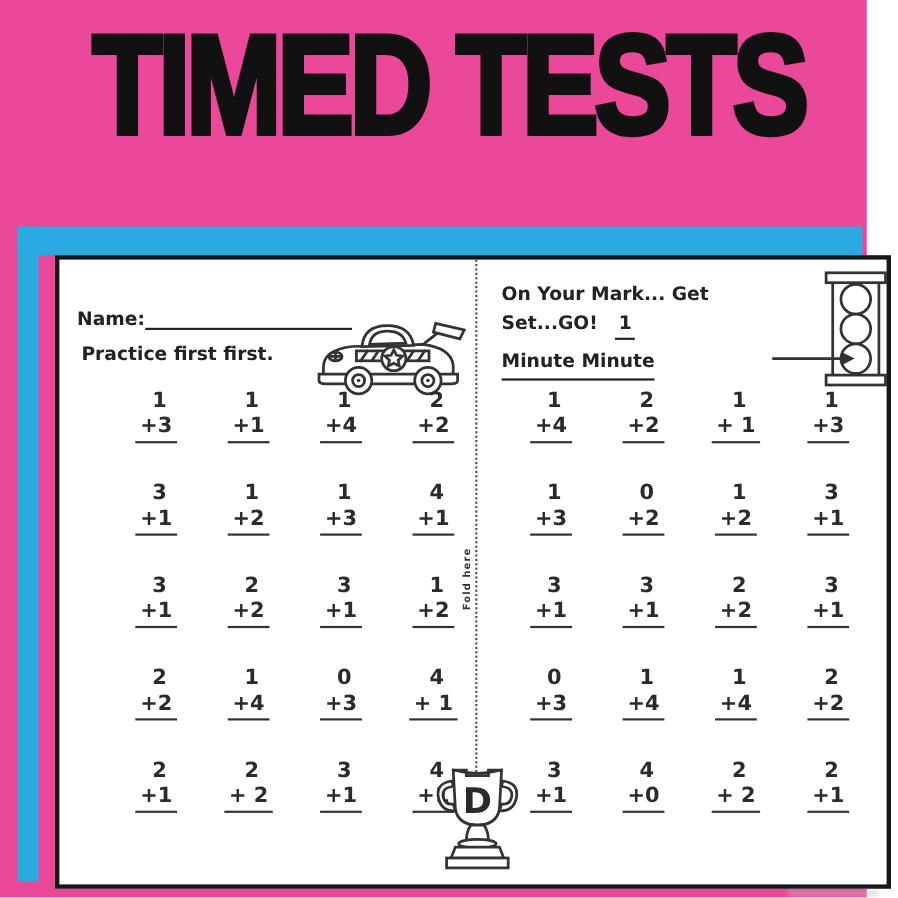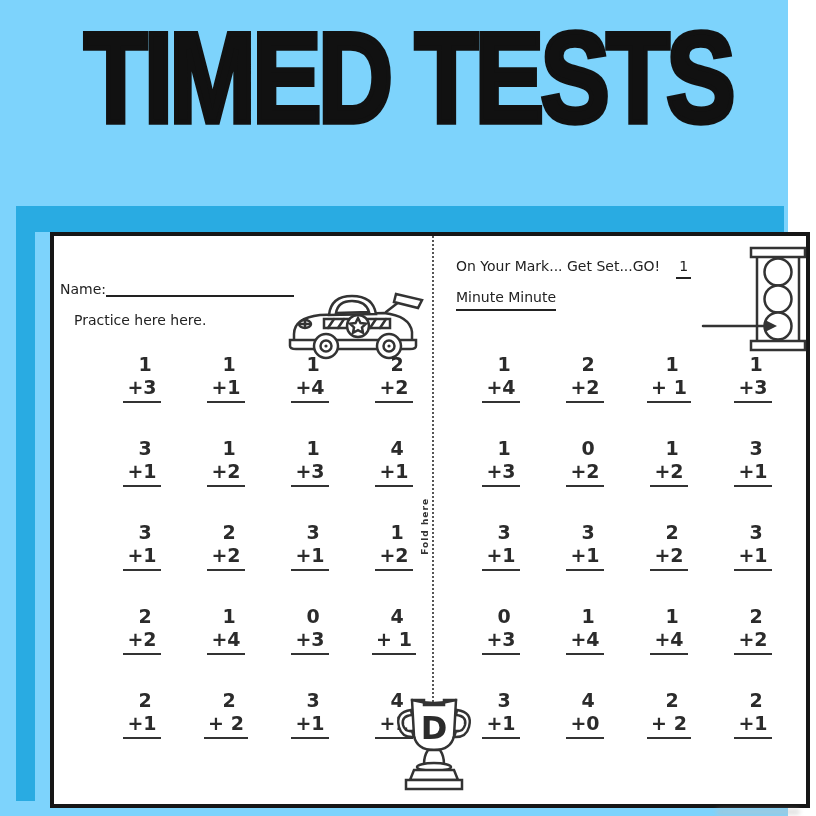--- a/index.html
+++ b/index.html
@@ -1,18 +1,18 @@
 <!DOCTYPE html>
 <html><head>
 <meta charset="utf-8">
 <style>
   * { margin:0; padding:0; box-sizing:border-box; }
   html,body { width:816px; height:816px; background:#fff; overflow:hidden;
               font-family:"DejaVu Sans", sans-serif; }
-  .stage { position:relative; width:788px; height:816px; background:#7dd3fc; }
+  .stage { position:relative; width:788px; height:816px; background:#ec4899; }
 
   
   .big-title{
     position:absolute; top:14px; left:0; width:816px; text-align:center;
     font-family:"Liberation Sans", sans-serif;
     font-weight:bold; font-size:118px; line-height:1.0; color:#111;
     letter-spacing:-4px; transform:scaleX(0.88) scaleY(1.08);
     transform-origin:center top;
     -webkit-text-stroke:5px #111;
   }
@@ -27,23 +27,23 @@
     background:#fff; border:4px solid #161616; color:#2a2a2a;
   }
   .page-inner{ position:absolute; inset:0; }
 
   .fold-line{ position:absolute; left:378px; top:0px; height:466px; width:0;
               border-left:2px dotted #555; }
   .fold-label{ position:absolute; left:366px; top:262px; font-size:9px;
                font-weight:bold; color:#333; writing-mode:vertical-rl;
                transform:rotate(180deg); letter-spacing:1px; }
 
-  .hd-text{ font-weight:normal; font-size:14px; color:#222; }
-
-  .name-row{ position:absolute; left:6px; top:44px; white-space:nowrap; }
+  .hd-text{ font-weight:bold; font-size:17px; color:#222; }
+
+  .name-row{ position:absolute; left:16px; top:44px; white-space:nowrap; }
   .name-line{ display:inline-block; width:188px; border-bottom:2px solid #222;
               height:17px; vertical-align:bottom; }
   .practice-label{ position:absolute; left:20px; top:76px; }
 
   .car-art{ position:absolute; left:228px; top:52px; }
 
   .timing-block{ position:absolute; left:402px; top:20px; width:280px; line-height:1.5; }
   .timing-num{ display:inline-block; margin-left:16px; border-bottom:2px solid #222;
                padding:0 3px; }
   .timing-line2{ display:inline-block; border-bottom:2px solid #222;
@@ -87,21 +87,21 @@
   <div class="page">
     <div class="page-inner">
 
       <div class="fold-line"></div>
       <div class="fold-label">Fold here</div>
 
       <div class="name-row hd-text">
         <span>Name:</span><span class="name-line"></span>
       </div>
 
-      <div class="practice-label hd-text">Practice here here.</div>
+      <div class="practice-label hd-text">Practice first first.</div>
 
       <svg class="car-art" width="145" height="72" viewBox="0 0 145 72">
         <path class="fw" d="M12,46 Q12,30 38,27 L102,25 Q128,28 130,44 L130,52 Q130,57 122,57 L20,57 Q12,57 12,52 Z"></path>
         <path class="fw" d="M47,27 Q49,8 70,8 Q91,8 94,26 Z"></path>
         <path class="fw" d="M54,25 Q56,13 70,13 Q84,13 87,24 Z"></path>
         <path class="ln" d="M104,24 L122,10"></path>
         <path class="fw" d="M114,6 L140,12 L136,20 L112,14 Z"></path>
         <rect class="fw" x="42" y="31" width="66" height="9"></rect>
         <path class="ln" d="M46,40 l6,-9 M56,40 l6,-9 M66,40 l6,-9 M88,40 l6,-9 M98,40 l6,-9" stroke-width="1.6"></path>
         <circle class="fw" cx="76" cy="38" r="11"></circle>

